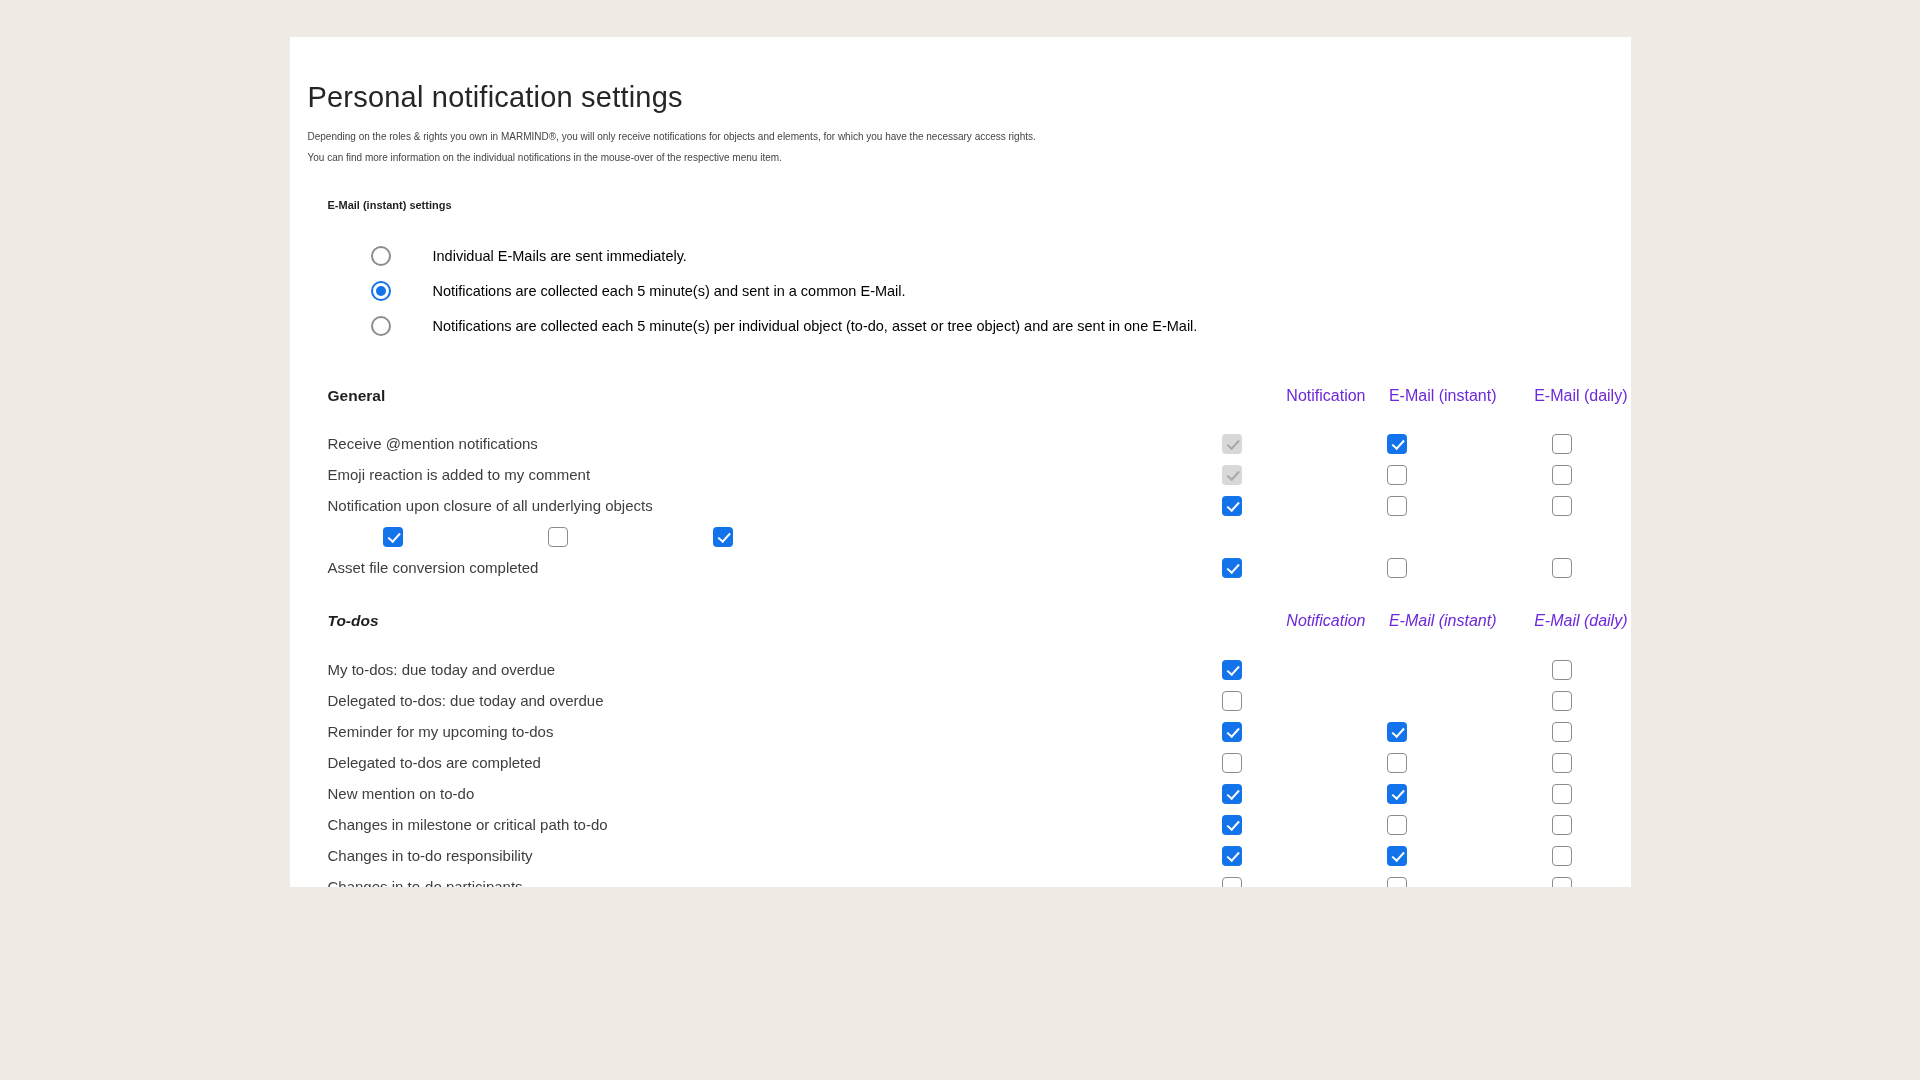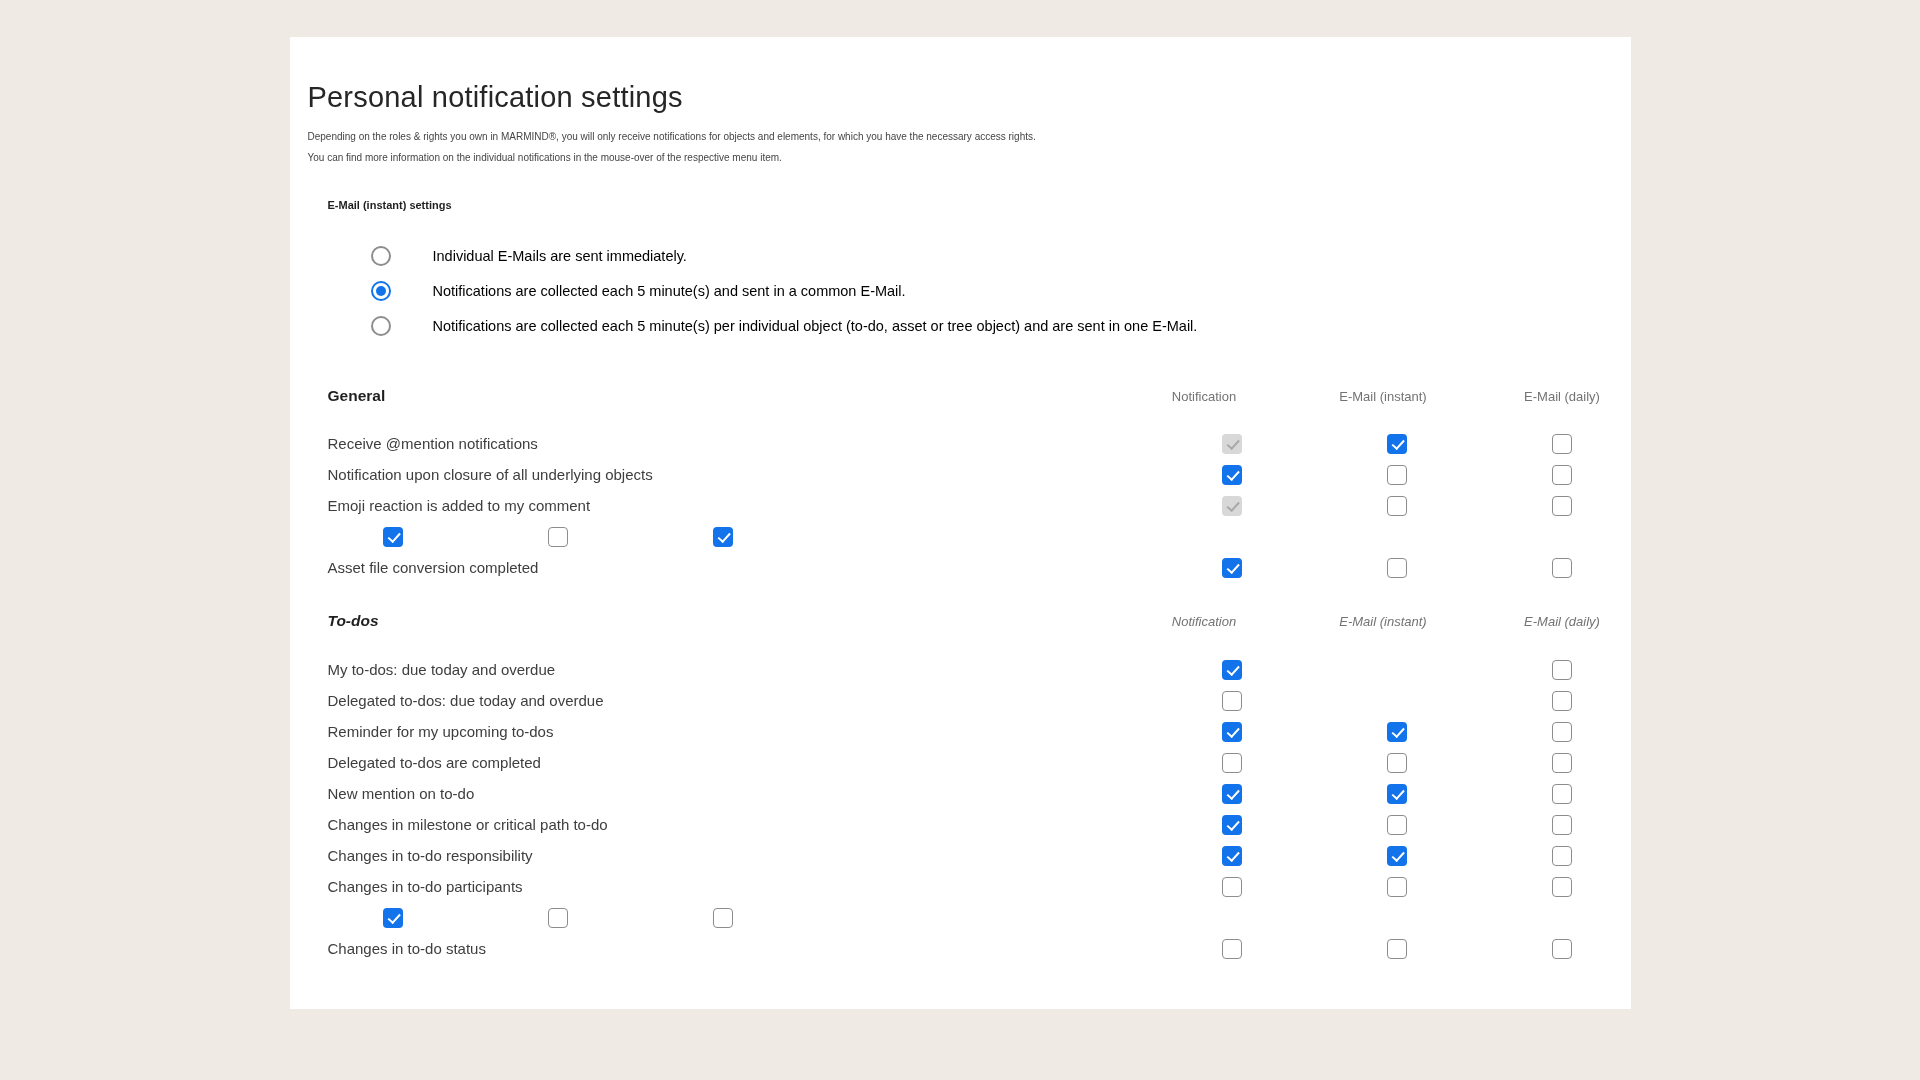--- a/index.html
+++ b/index.html
@@ -4,21 +4,21 @@
 <style>
   :root { --accent:#1273eb; --page-bg:#f0eae4; --card-bg:#ffffff; }
   * { margin:0; padding:0; box-sizing:border-box; }
   html,body { width:1920px; height:1080px; }
   body {
     background:var(--page-bg);
     font-family:"Liberation Sans", sans-serif;
     -webkit-font-smoothing:antialiased;
   }
   .card {
-    width:1341px; height:972px;
+    width:1341px; height:850px;
     margin:37px auto 0;
     background:var(--card-bg);
     padding:44px 0 24px;
     overflow:hidden;
   }
   .page-title {
     margin-left:18px;
     font-size:29px; line-height:33px;
     font-weight:500; color:#262626;
     letter-spacing:.2px;
@@ -42,26 +42,26 @@
   .radio.selected { border-color:var(--accent); }
   .radio.selected::after {
     content:""; width:10px; height:10px; border-radius:50%;
     background:var(--accent);
   }
   .radio-label { margin-left:42px; font-size:14.5px; color:#000000; }
 
   .section { }
   .section-header {
     display:flex; align-items:center;
-    height:20px; padding:0 3px 0 38px;gap:48px;
+    height:20px; padding:0 3px 0 38px;
   }
   .section-title { flex:1; font-size:15.5px; font-weight:bold; color:#1f1f1f; }
   .col-header {
-    width:131px; text-align:center;
-    font-size:13px; color:#737373;
+    width:131px; text-align:right;
+    font-size:16px; color:#6d28d9;
   }
   .rows { }
   .row { display:flex; align-items:center; height:31px; padding:0 3px 0 38px;gap:34px; }
   .row-label { flex:1; font-size:15px; color:#3e3e3e; display:flex; align-items:center; }
   .cell { width:131px; display:flex; justify-content:center; }
 
   .checkbox {
     width:20px; height:20px; border-radius:4px;
     border:1.5px solid #8d8d8d; background:#fff;
     display:flex; align-items:center; justify-content:center;
@@ -134,38 +134,38 @@
             </div>
             <div class="cell">
               <span class="checkbox checked"></span>
             </div>
             <div class="cell">
               <span class="checkbox"></span>
             </div>
           </div>
           <div class="row">
             <div class="row-label">
+              <span>Emoji reaction is added to my comment</span>
+            </div>
+            <div class="cell">
+              <span class="checkbox disabled"></span>
+            </div>
+            <div class="cell">
+              <span class="checkbox"></span>
+            </div>
+            <div class="cell">
+              <span class="checkbox"></span>
+            </div>
+          </div>
+          <div class="row">
+            <div class="row-label">
               <span>Notification upon closure of all underlying objects</span>
             </div>
             <div class="cell">
               <span class="checkbox checked"></span>
-            </div>
-            <div class="cell">
-              <span class="checkbox"></span>
-            </div>
-            <div class="cell">
-              <span class="checkbox"></span>
-            </div>
-          </div>
-          <div class="row">
-            <div class="row-label">
-              <span>Emoji reaction is added to my comment</span>
-            </div>
-            <div class="cell">
-              <span class="checkbox disabled"></span>
             </div>
             <div class="cell">
               <span class="checkbox"></span>
             </div>
             <div class="cell">
               <span class="checkbox"></span>
             </div>
           </div>
           <div class="row">
             <div class="cell">

